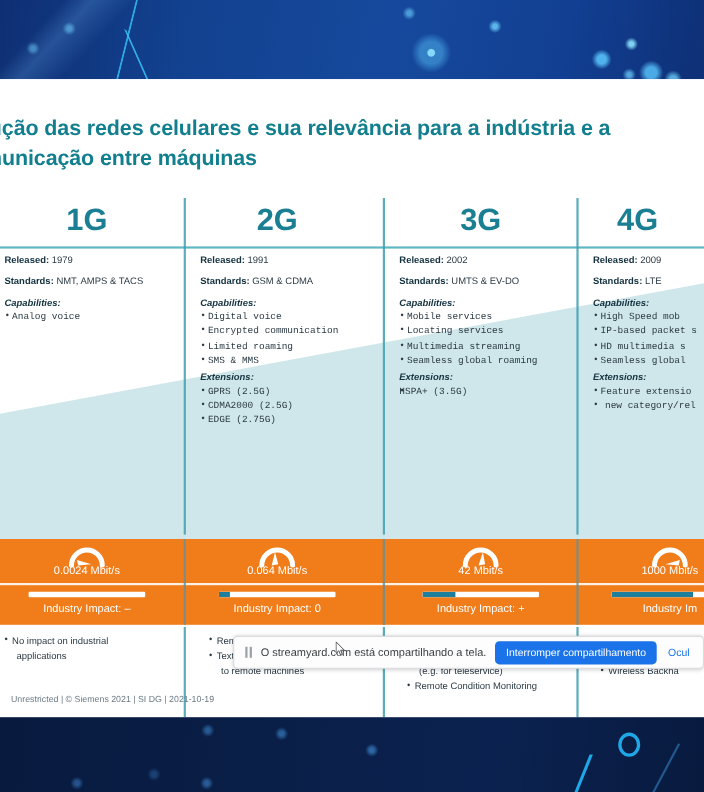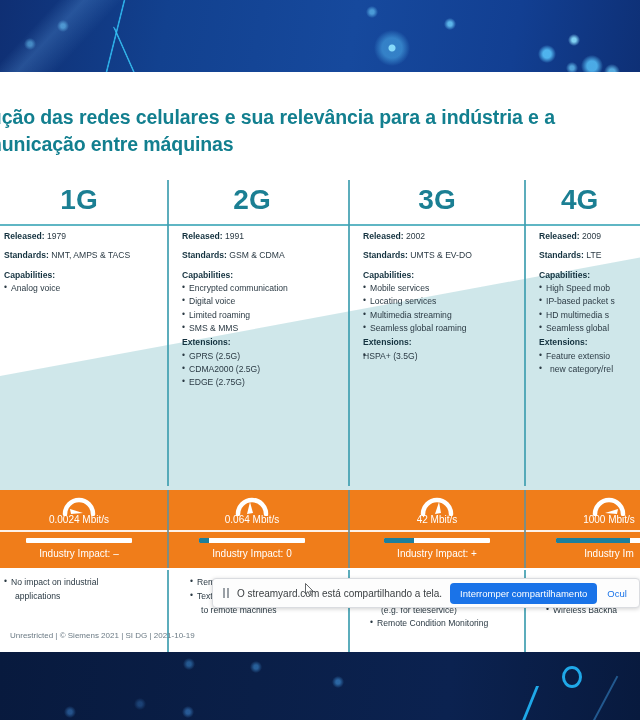--- a/index.html
+++ b/index.html
@@ -100,23 +100,23 @@
     position: absolute; top: 4px; left: 0; width: 100%;
     text-align: center; font-size: 28px; font-weight: bold; color: #1b7f93;
   }
   .body {
     position: absolute; top: 50px; left: 0; width: 100%;
     font-size: 8.6px; color: #2b3a44; line-height: 1.55;
   }
   .body .pad { padding: 0 12px 0 14px; }
   .body .kv { margin-bottom: 6px; }
   .body .kv b { color: #14323f; }
-  .body .hd { font-weight: bold; color: #14323f; margin-top: 1px; }
+  .body .hd { font-weight: bold; color: #14323f; margin-top: 1px; font-style: italic; }
   .body ul { list-style: none; margin: 0 0 0 0; }
-  .body li { position: relative; padding-left: 7px; white-space: nowrap; }
+  .body li { position: relative; padding-left: 7px; white-space: nowrap; font-family: Liberation Mono, monospace; }
   .body li:before { content: "•"; position: absolute; left: 0; top: -1px; }
   .body .ext { }
   .body .plain { padding-left: 0; }
 
   
   .band {
     position: absolute; left: -20px; top: 0; width: 680px; height: 78px;
     background: #f07d1a;
   }
   .band-split { position: absolute; left: -20px; top: 40px; width: 680px; height: 2px; background: #fff; opacity: .9; }
@@ -220,22 +220,22 @@
       <div class="col c2">
         <div class="gen">2G</div>
         <div class="body">
           <div class="pad">
             <div class="kv"><b>Released:</b>
               <span>1991</span></div>
             <div class="kv"><b>Standards:</b>
               <span>GSM &amp; CDMA</span></div>
             <div class="hd">Capabilities:</div>
             <ul>
+              <li>Digital voice</li>
               <li>Encrypted communication</li>
-              <li>Digital voice</li>
               <li>Limited roaming</li>
               <li>SMS &amp; MMS</li>
             </ul>
             <div class="hd ext">Extensions:</div>
             <ul>
               <li>GPRS (2.5G)</li>
               <li>CDMA2000 (2.5G)</li>
               <li>EDGE (2.75G)</li>
             </ul>
           </div>

